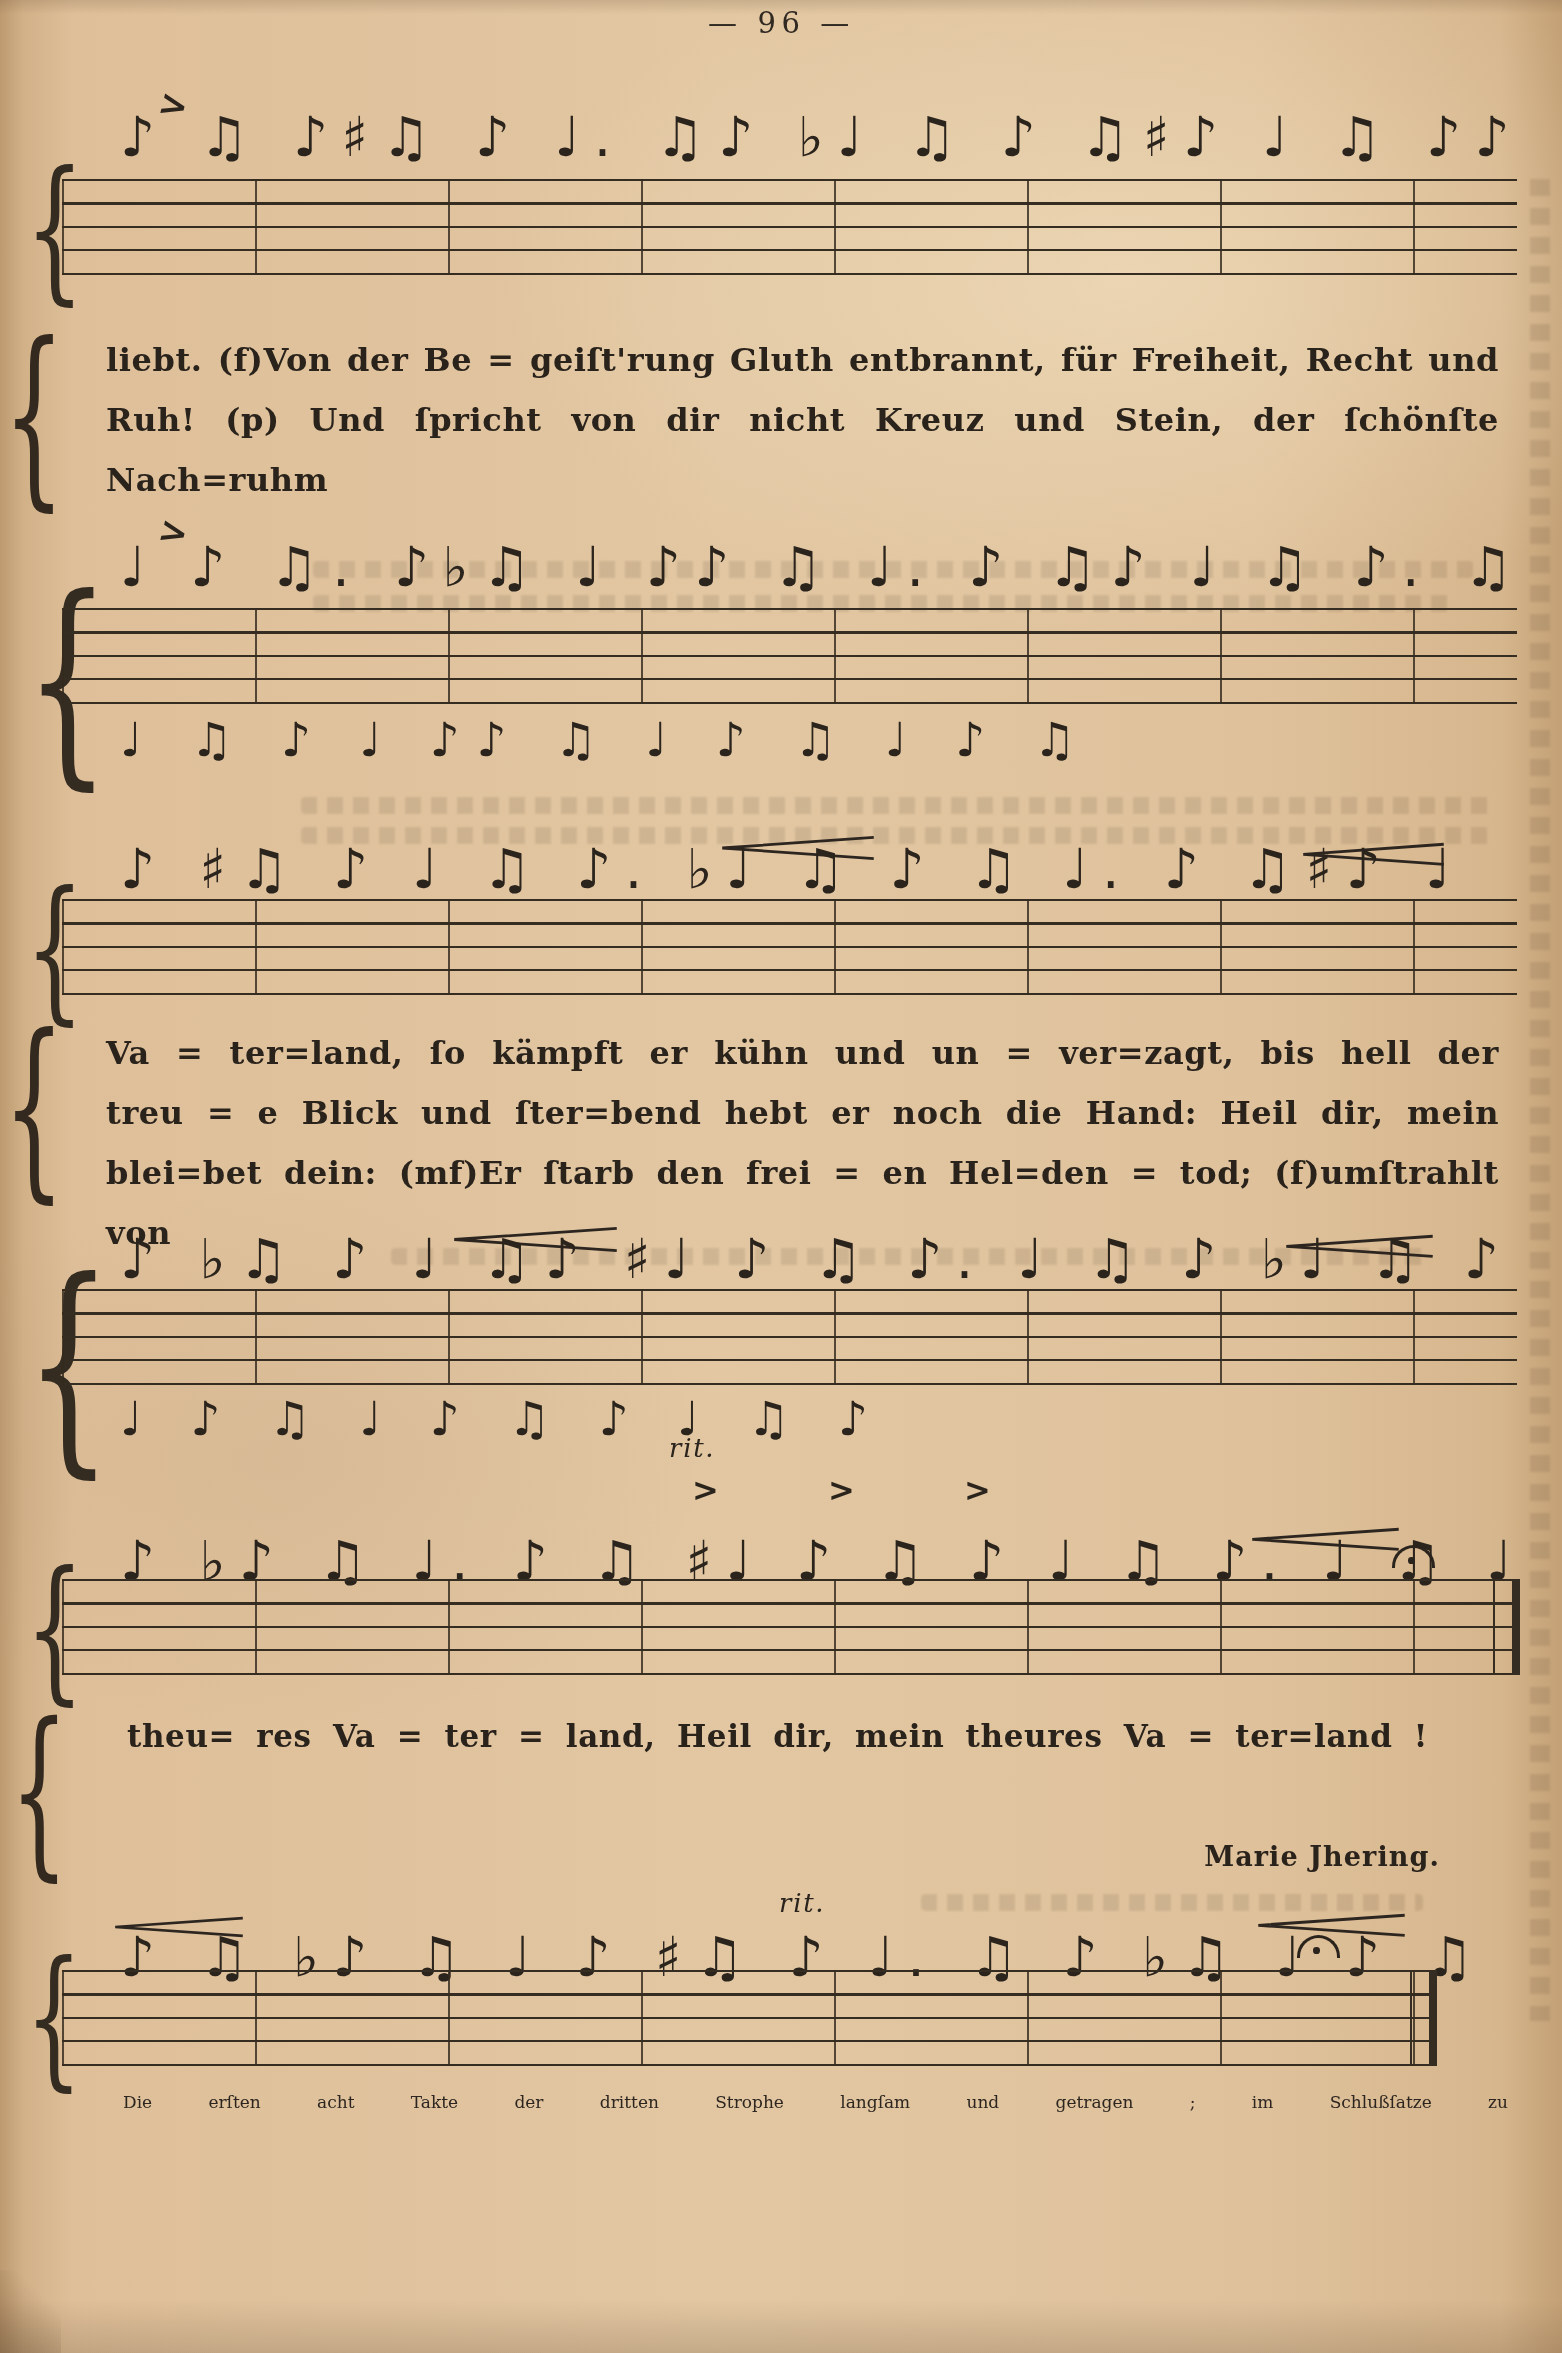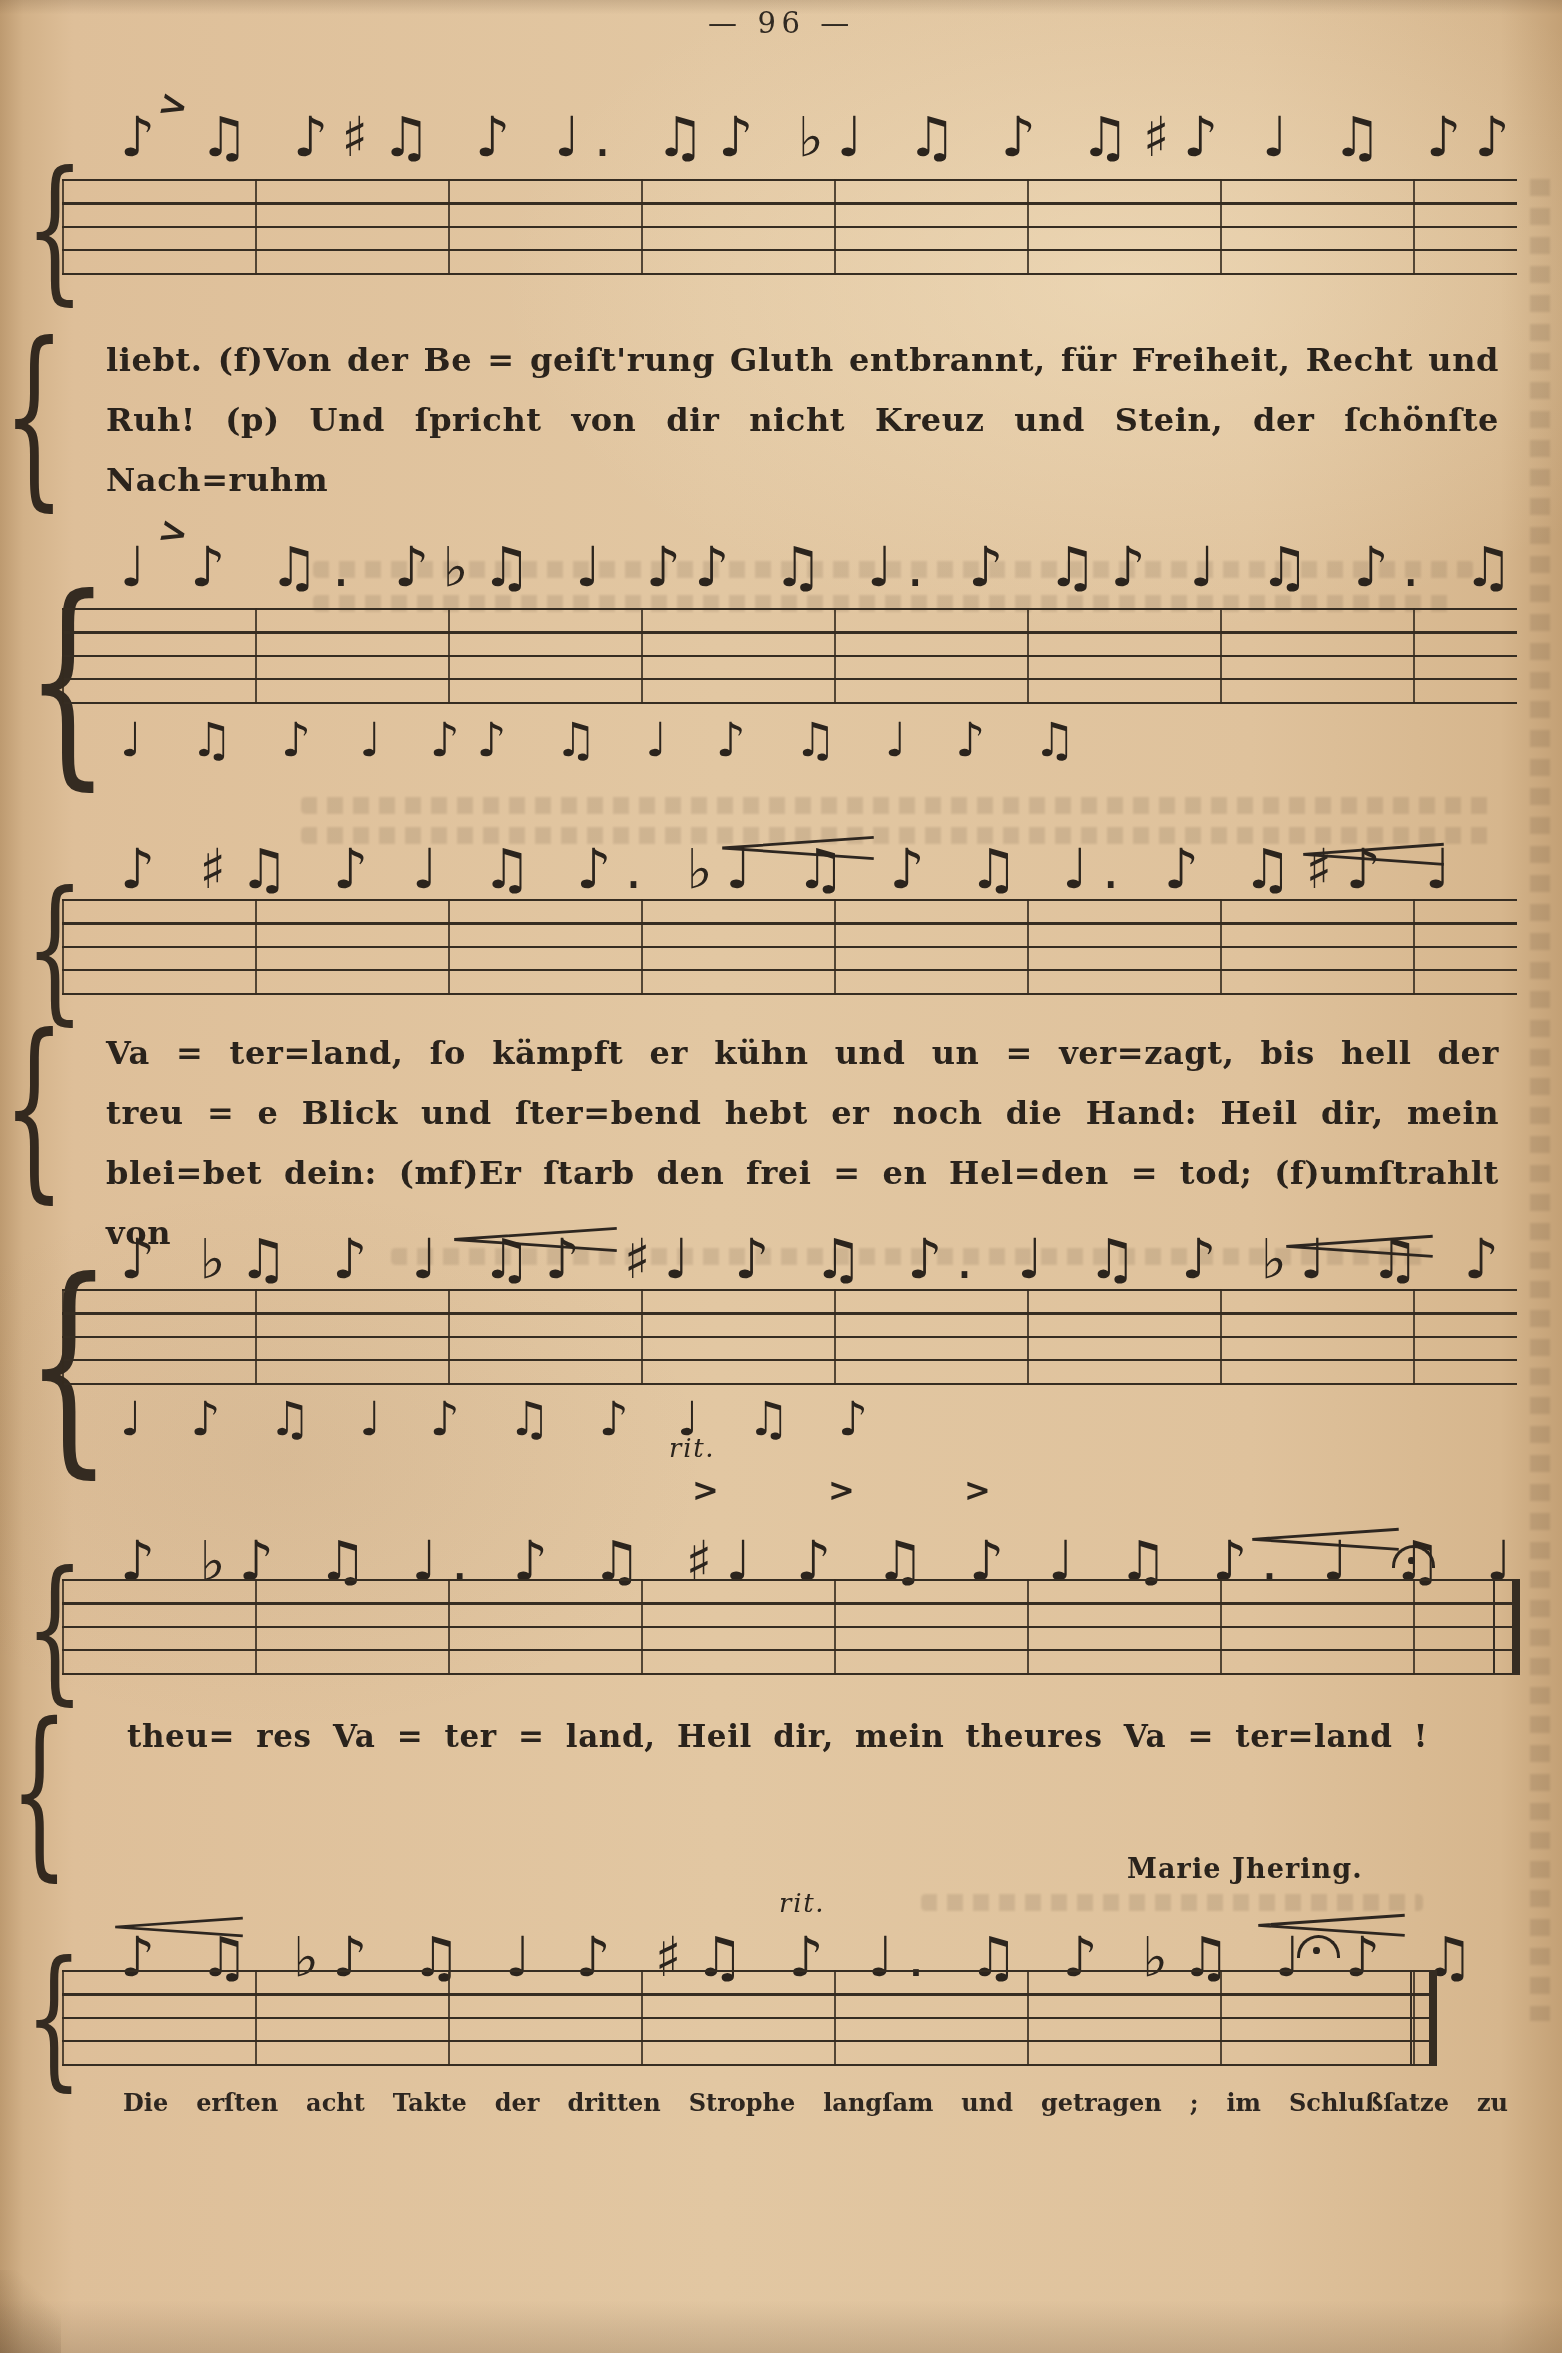--- a/index.html
+++ b/index.html
@@ -37,21 +37,21 @@
     border-radius:37px 37px 0 0;}
   .fermata::after{content:"";position:absolute;left:13.4px;top:9px;width:6.7px;height:6.7px;
     border-radius:50%;background:#2b241d;}
   .hairpin{position:absolute;}
   
   .verse{position:absolute;font-weight:bold;color:#2a231c;
     font-size:32px;line-height:60px;}
   .verse .vline{text-align:justify;text-align-last:justify;word-spacing:3.3px;letter-spacing:0.6px;}
   .verse-brace{position:absolute;color:#33291f;transform:scaleX(.5);transform-origin:left center;}
   .attr{position:absolute;font-weight:bold;font-size:27px;color:#2a231c;letter-spacing:1.1px;}
-  .footnote{position:absolute;font-size:24px;line-height:33px;color:#2d2620;font-weight:bold;}
+  .footnote{position:absolute;font-size:17px;line-height:33px;color:#2d2620;font-weight:normal;}
   .footnote .f1{text-indent:63px;text-align:justify;text-align-last:justify;}
   
   .ghost{position:absolute;opacity:.13;filter:blur(1.1px);
     background:repeating-linear-gradient(90deg,#57432f 0 15.6px,transparent 15.6px 26px);
     height:16.7px;border-radius:4.5px;}
   .ghost-col{position:absolute;opacity:.14;filter:blur(1.1px);width:20px;
     background:repeating-linear-gradient(180deg,#57432f 0 16.7px,transparent 16.7px 29px);}
   .curl{position:absolute;left:0;bottom:0;width:61px;height:84px;
     background:linear-gradient(45deg, rgba(90,65,40,.35), rgba(90,65,40,0) 70%);}
 </style>
@@ -138,21 +138,21 @@
     <div class="staff" style="top:78px;"></div>
     <span class="fermata" style="top:44px;right:89px;"></span>
     <span class="finalbar" style="top:78px;right:4.5px;"></span>
   </div>
 
   <span class="verse-brace" style="top:1698px;left:10px;font-size:184px;line-height:184px;">{</span>
   <div class="verse" style="top:1709px;left:127px;width:1301px;line-height:54px;font-size:31px;">
     <div class="vline">theu= res  Va  =  ter  =  land,  Heil dir,  mein  theures  Va = ter=land !</div>
   </div>
 
-  <div class="attr" style="top:1841px;left:1127px;width:313px;margin-top:12px;">Marie Jhering.</div>
+  <div class="attr" style="top:1841px;left:1127px;width:313px;text-align:right;">Marie Jhering.</div>
 
   <span class="rit" style="top:1888px;left:779px;">rit.</span>
   <svg class="hairpin" style="top:1913px;left:1256px;" width="151" height="24.6" viewBox="0 0 270 44">
       <path d="M4,22 L266,4 M4,22 L266,40" stroke="#2d2620" stroke-width="5" fill="none"></path>
     </svg>
   <svg class="hairpin" style="top:1916px;left:112px;" width="134" height="22" viewBox="0 0 240 40">
       <path d="M4,20 L236,4 M4,20 L236,36" stroke="#2d2620" stroke-width="5" fill="none"></path>
     </svg>
 
   <div class="system" style="top:1914px;height:184px;">

